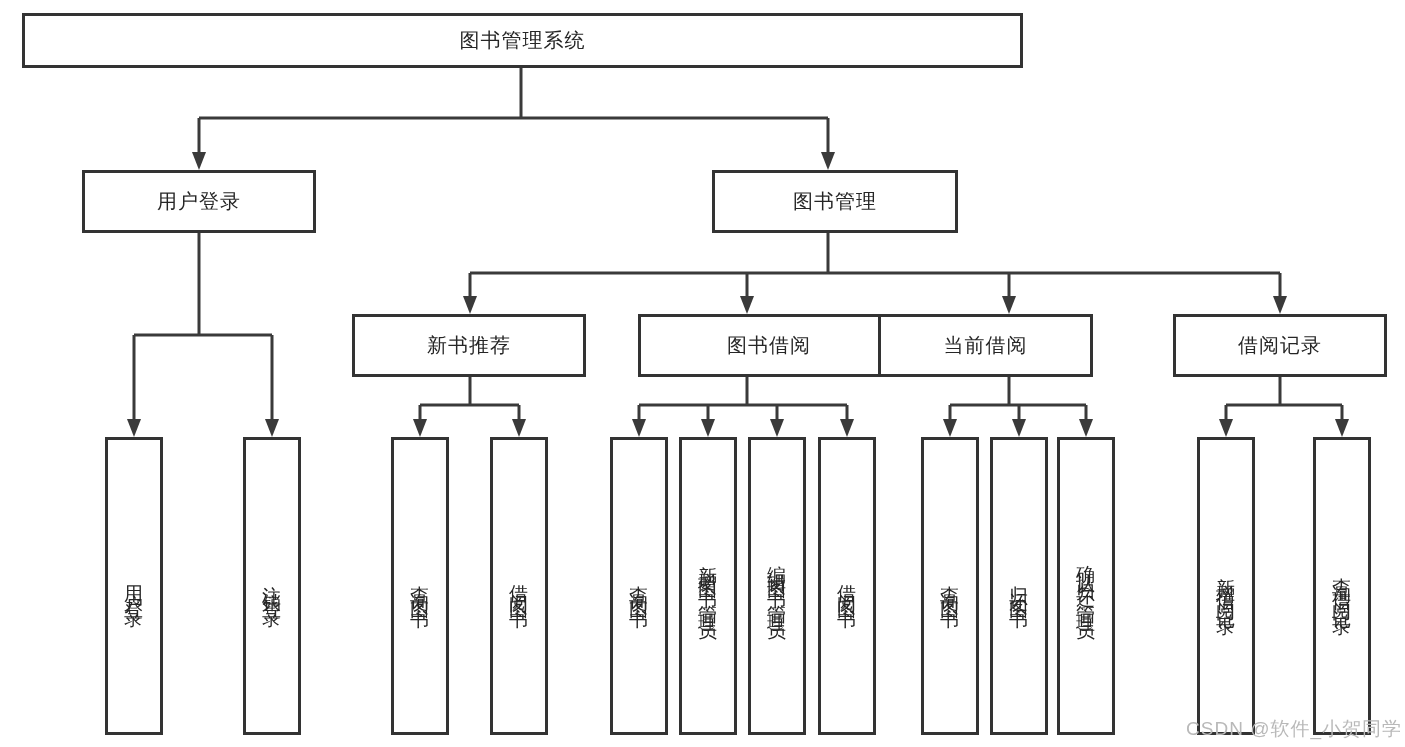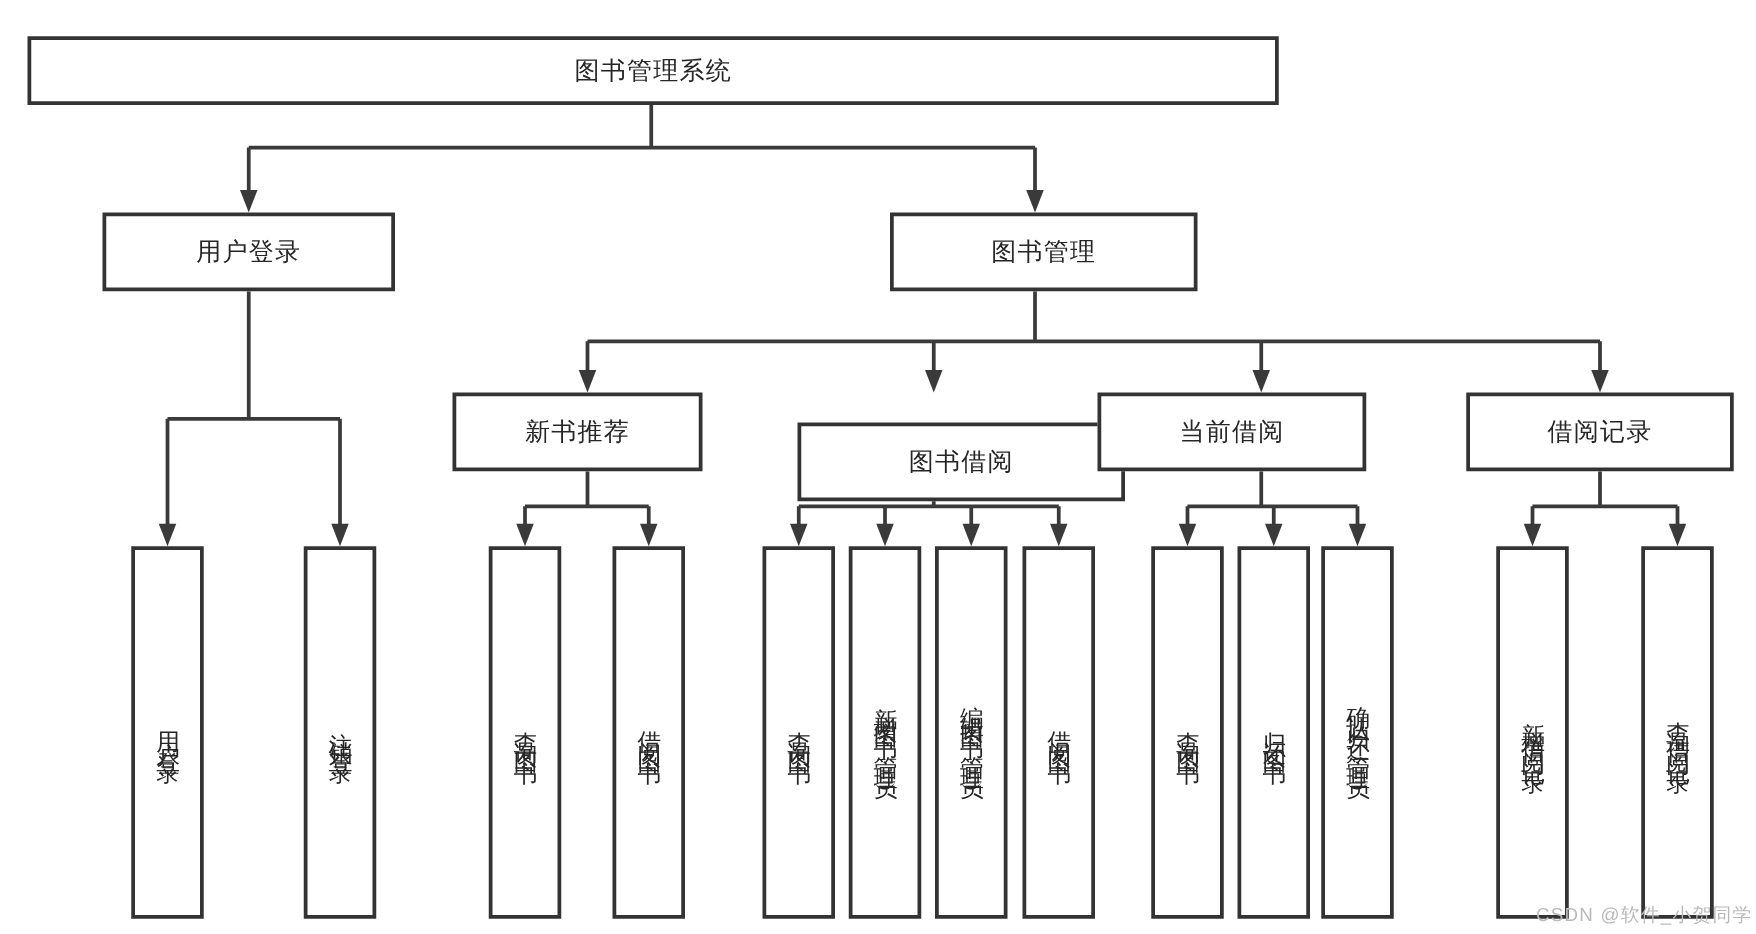--- a/index.html
+++ b/index.html
@@ -47,21 +47,21 @@
     font-size: 19px;
     line-height: 1;
     letter-spacing: 8px;
     max-height: 288px;
   }
   .watermark {
     position: absolute;
     right: 3px;
     bottom: 5px;
     z-index: 10;
-    font-size: 15px;
+    font-size: 19px;
     letter-spacing: 1px;
     color: #b9b9b9;
     white-space: nowrap;
   }
 </style>
 </head>
 <body>
 
 <div class="canvas">
 
@@ -98,35 +98,35 @@
       <polygon points="770,419 784,419 777,437"></polygon>
       <polygon points="840,419 854,419 847,437"></polygon>
       <polygon points="943,419 957,419 950,437"></polygon>
       <polygon points="1012,419 1026,419 1019,437"></polygon>
       <polygon points="1079,419 1093,419 1086,437"></polygon>
       <polygon points="1219,419 1233,419 1226,437"></polygon>
       <polygon points="1335,419 1349,419 1342,437"></polygon>
     </g>
   </svg>
 
-  <div class="node h" style="left:22px; top:13px; width:1001px; height:55px;margin-top:16px;">
+  <div class="node h" style="left:22px; top:13px; width:1001px; height:55px;">
     <span>图书管理系统</span>
   </div>
 
   <div class="node h" style="left:82px; top:170px; width:234px; height:63px;">
     <span>用户登录</span>
   </div>
   <div class="node h" style="left:712px; top:170px; width:246px; height:63px;">
     <span>图书管理</span>
   </div>
 
-  <div class="node h" style="left:362px; top:314px; width:200px; height:63px;">
+  <div class="node h" style="left:352px; top:314px; width:234px; height:63px;">
     <span>新书推荐</span>
   </div>
-  <div class="node h" style="left:638px; top:314px; width:262px; height:63px;margin-top:24px;">
+  <div class="node h" style="left:638px; top:314px; width:262px; height:63px;">
     <span>图书借阅</span>
   </div>
   <div class="node h" style="left:878px; top:314px; width:215px; height:63px;">
     <span>当前借阅</span>
   </div>
   <div class="node h" style="left:1173px; top:314px; width:214px; height:63px;">
     <span>借阅记录</span>
   </div>
 
   <div class="node v" style="left:105px;">

